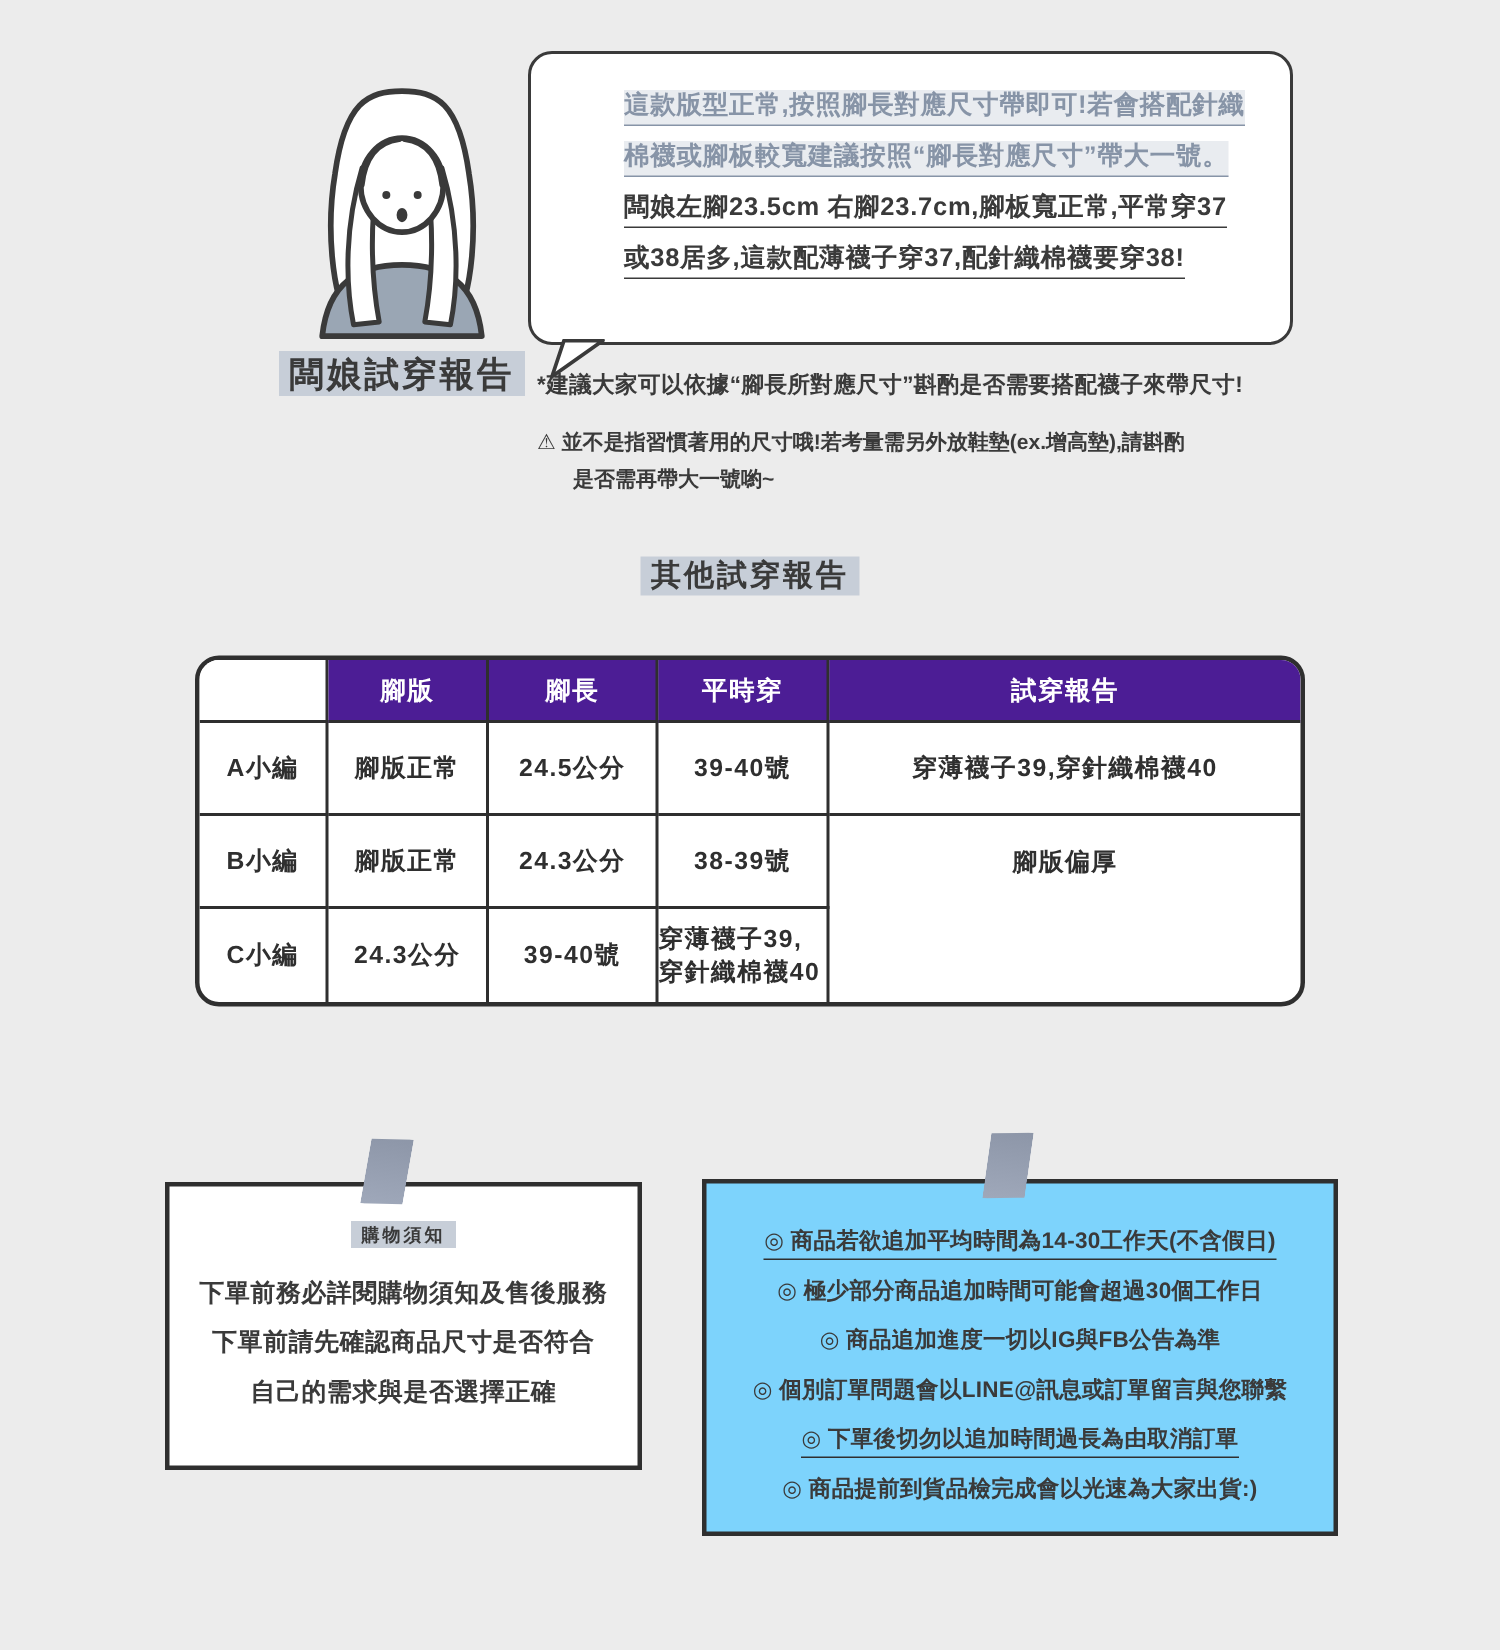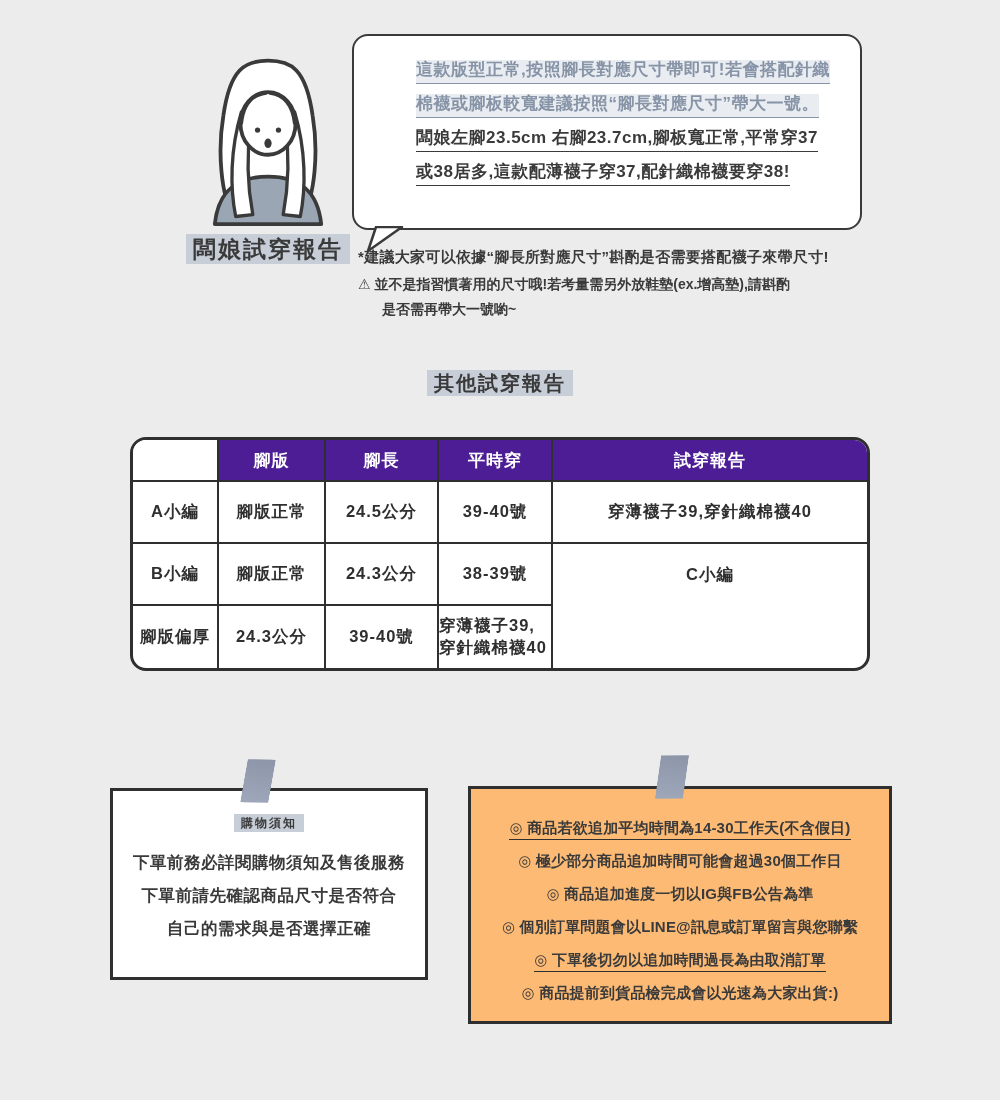--- a/index.html
+++ b/index.html
@@ -29,21 +29,21 @@
     border-bottom:1.6px solid currentColor;padding-bottom:4px;
   }
   .b-blue{color:#8794a7;}
   .b-blue span{background:#e9ecf0;}
   .b-dark{color:#3a3a3a;}
   .tail{position:absolute;left:10px;bottom:-26px;}
 
   
   .notes{position:absolute;left:358px;top:246px;width:540px;line-height:22px;}
   .note-l1{font-size:15px;font-weight:700;letter-spacing:0.3px;}
-  .note-l2{font-size:14px;font-weight:600;margin-top:5px;}
+  .note-l2{font-size:14px;font-weight:600;margin-top:15px;}
   .note-l3{font-size:14px;font-weight:600;margin-top:3px;margin-left:24px;}
   .warn{margin-right:4px;}
 
   
   .other-title{position:absolute;left:0;right:0;top:370px;margin:0;text-align:center;font-size:20px;font-weight:700;letter-spacing:2px;}
 
   
   .size-table{
     position:absolute;left:130px;top:437px;width:740px;
     background:#ffffff;border:3px solid #2f2f2f;border-radius:16px;overflow:hidden;
@@ -66,21 +66,21 @@
     position:absolute;left:110px;top:788px;width:318px;height:192px;
     background:#ffffff;border:3px solid #2f2f2f;box-sizing:border-box;
     text-align:center;padding-top:24px;
   }
   .notice-box .box-title{font-size:12px;font-weight:700;letter-spacing:2px;}
   .notice-box p{margin:0;font-size:16.5px;font-weight:700;line-height:33px;letter-spacing:0.5px;}
   .notice-box p:first-of-type{margin-top:14px;}
 
   .rules-box{
     position:absolute;left:468px;top:786px;width:424px;height:238px;
-    background:#fdba74;border:3px solid #2f2f2f;box-sizing:border-box;
+    background:#7dd3fc;border:3px solid #2f2f2f;box-sizing:border-box;
     text-align:center;padding-top:22px;
   }
   .rules-box p{margin:0;font-size:15px;font-weight:600;line-height:33px;letter-spacing:0.2px;}
   .ul2{border-bottom:1.5px solid #2f2f2f;padding-bottom:3px;}
 
   .tape{
     position:absolute;width:28px;height:48px;
     background:linear-gradient(180deg,#8d96a8 0%,#9fa8ba 100%);
     clip-path:polygon(0 9%,100% 0,100% 91%,0 100%);
   }
@@ -143,22 +143,22 @@
     <div class="cell">腳版正常</div>
     <div class="cell">24.5公分</div>
     <div class="cell">39-40號</div>
     <div class="cell">穿薄襪子39,穿針織棉襪40</div>
 
     <div class="cell">B小編</div>
     <div class="cell">腳版正常</div>
     <div class="cell">24.3公分</div>
     <div class="cell">38-39號</div>
 
+    <div class="cell">腳版偏厚</div>
     <div class="cell">C小編</div>
-    <div class="cell">腳版偏厚</div>
     <div class="cell">24.3公分</div>
     <div class="cell">39-40號</div>
     <div class="cell">穿薄襪子39,穿針織棉襪40</div>
   </div>
 
   <div class="notice-box">
     <div class="box-title">
       <span class="hl">購物須知</span>
     </div>
     <p>下單前務必詳閱購物須知及售後服務</p>

